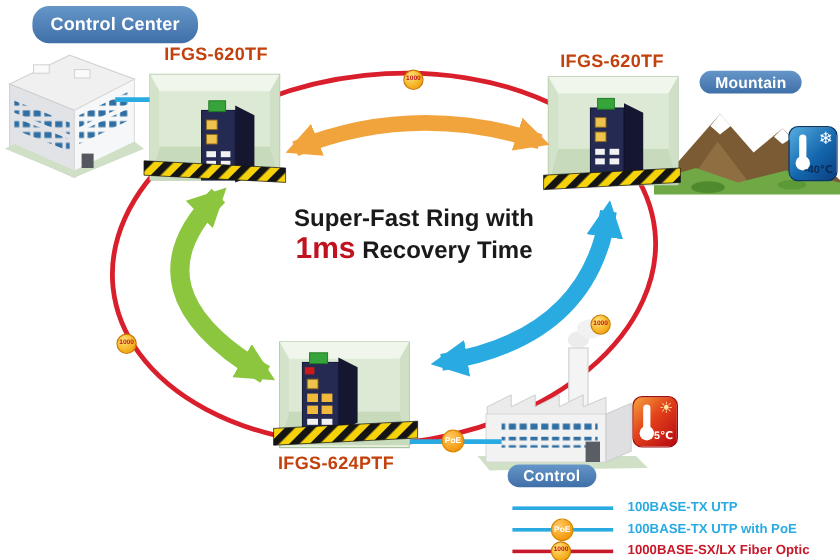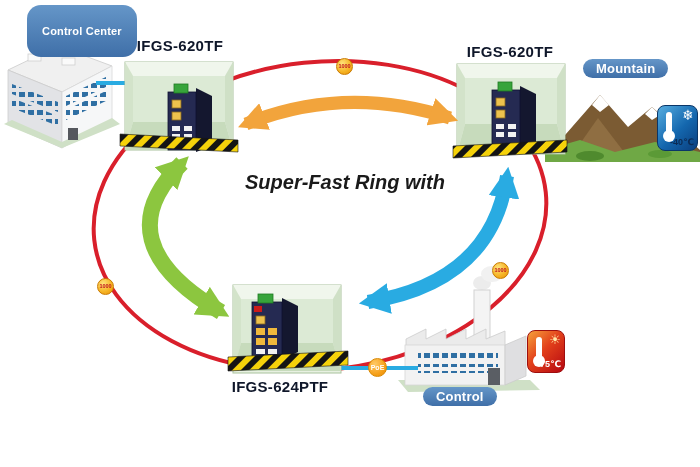--- a/index.html
+++ b/index.html
@@ -1,28 +1,28 @@
 <!DOCTYPE html>
 <html><head>
 <meta charset="utf-8">
 <style>
   html,body{margin:0;padding:0;background:#fff;}
   .stage{position:relative;width:700px;height:467px;background:#fff;overflow:hidden;
          font-family:"Liberation Sans","DejaVu Sans",sans-serif;}
   .stage svg.bg{position:absolute;left:0;top:0;}
 
   .pill{position:absolute;background:linear-gradient(#6596c8,#3f6fa8);color:#fff;font-weight:bold;
-        border-radius:14px;padding:20px 15px;font-size:11px;letter-spacing:0.2px;white-space:nowrap;}
+        border-radius:14px;padding:7px 15px;font-size:15px;letter-spacing:0.2px;white-space:nowrap;}
   .pill.small{font-size:13px;padding:2px 13px;text-align:center;}
 
   .switch-label{position:absolute;width:150px;text-align:center;font-weight:bold;font-size:15px;
-        color:#0f172a;letter-spacing:0.3px;white-space:nowrap;}
+        color:#c2410c;letter-spacing:0.3px;white-space:nowrap;}
 
   .ring-title{position:absolute;left:195px;top:170px;width:300px;text-align:center;
-        font-style:italic;font-weight:bold;color:#1a1a1a;}
+        font-weight:bold;color:#1a1a1a;}
   .ring-title .t1{font-size:20px;line-height:24px;display:block;}
   .ring-title .t2{font-size:20px;line-height:26px;display:block;}
   .ring-title .hl{font-size:25px;color:#C0121F;}
 
   .badge{position:absolute;border-radius:50%;display:flex;align-items:center;justify-content:center;
         font-weight:bold;box-sizing:border-box;line-height:1;}
   .badge.gold{width:17px;height:17px;font-size:5.5px;color:#C0121F;
         background:radial-gradient(circle at 35% 30%,#FFE27A,#F5B222 60%,#E8930C);
         border:1px solid #C97A00;}
   .badge.poe{width:19px;height:19px;font-size:7px;color:#fff;
@@ -193,33 +193,52 @@
   <div class="pill" style="left:27px;top:5px;">Control Center</div>
   <div class="pill small" style="left:583px;top:59px;">Mountain</div>
   <div class="pill small" style="left:423px;top:387px;">Control</div>
 
   <div class="switch-label" style="left:105px;top:37px;">IFGS-620TF</div>
   <div class="switch-label" style="left:435px;top:43px;">IFGS-620TF</div>
   <div class="switch-label" style="left:205px;top:378px;">IFGS-624PTF</div>
 
   <div class="ring-title">
     <span class="t1">Super-Fast Ring with</span>
+    <span class="t2"><span class="hl">1ms</span><span> Recovery Time</span></span>
   </div>
 
   <div class="badge gold" style="left:336px;top:58px;">1000</div>
   <div class="badge gold" style="left:97px;top:278px;">1000</div>
   <div class="badge gold" style="left:492px;top:262px;">1000</div>
 
   <div class="badge poe" style="left:368px;top:358px;">PoE</div>
 
   <div class="temp cold">
     <span class="thermo"></span>
     <span class="glyph">❄</span>
     <span class="tval">-40℃</span>
   </div>
   <div class="temp hot">
     <span class="thermo"></span>
     <span class="glyph">☀</span>
     <span class="tval">75℃</span>
   </div>
 
+  <div class="legend">
+    <div class="row">
+      <span class="lg-line blue"></span>
+      <span class="lg-label blue">100BASE-TX UTP</span>
+    </div>
+    <div class="row">
+      <span class="lg-line blue">
+          <span class="badge poe">PoE</span>
+        </span>
+      <span class="lg-label blue">100BASE-TX UTP with PoE</span>
+    </div>
+    <div class="row">
+      <span class="lg-line red">
+          <span class="badge gold">1000</span>
+        </span>
+      <span class="lg-label red">1000BASE-SX/LX Fiber Optic</span>
+    </div>
+  </div>
 
 </div>
 
 </body></html>

